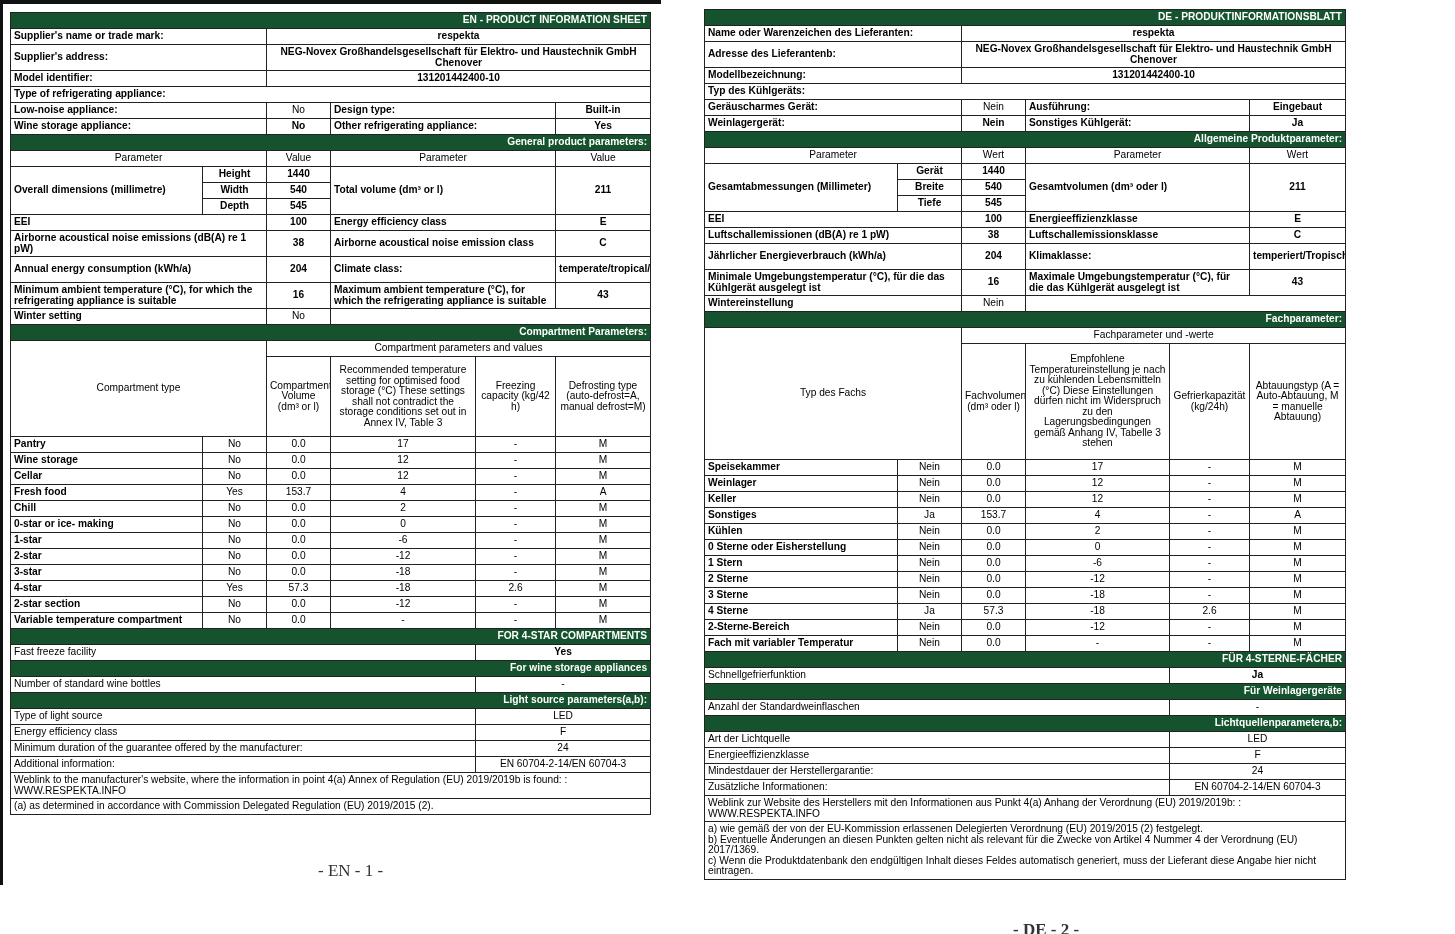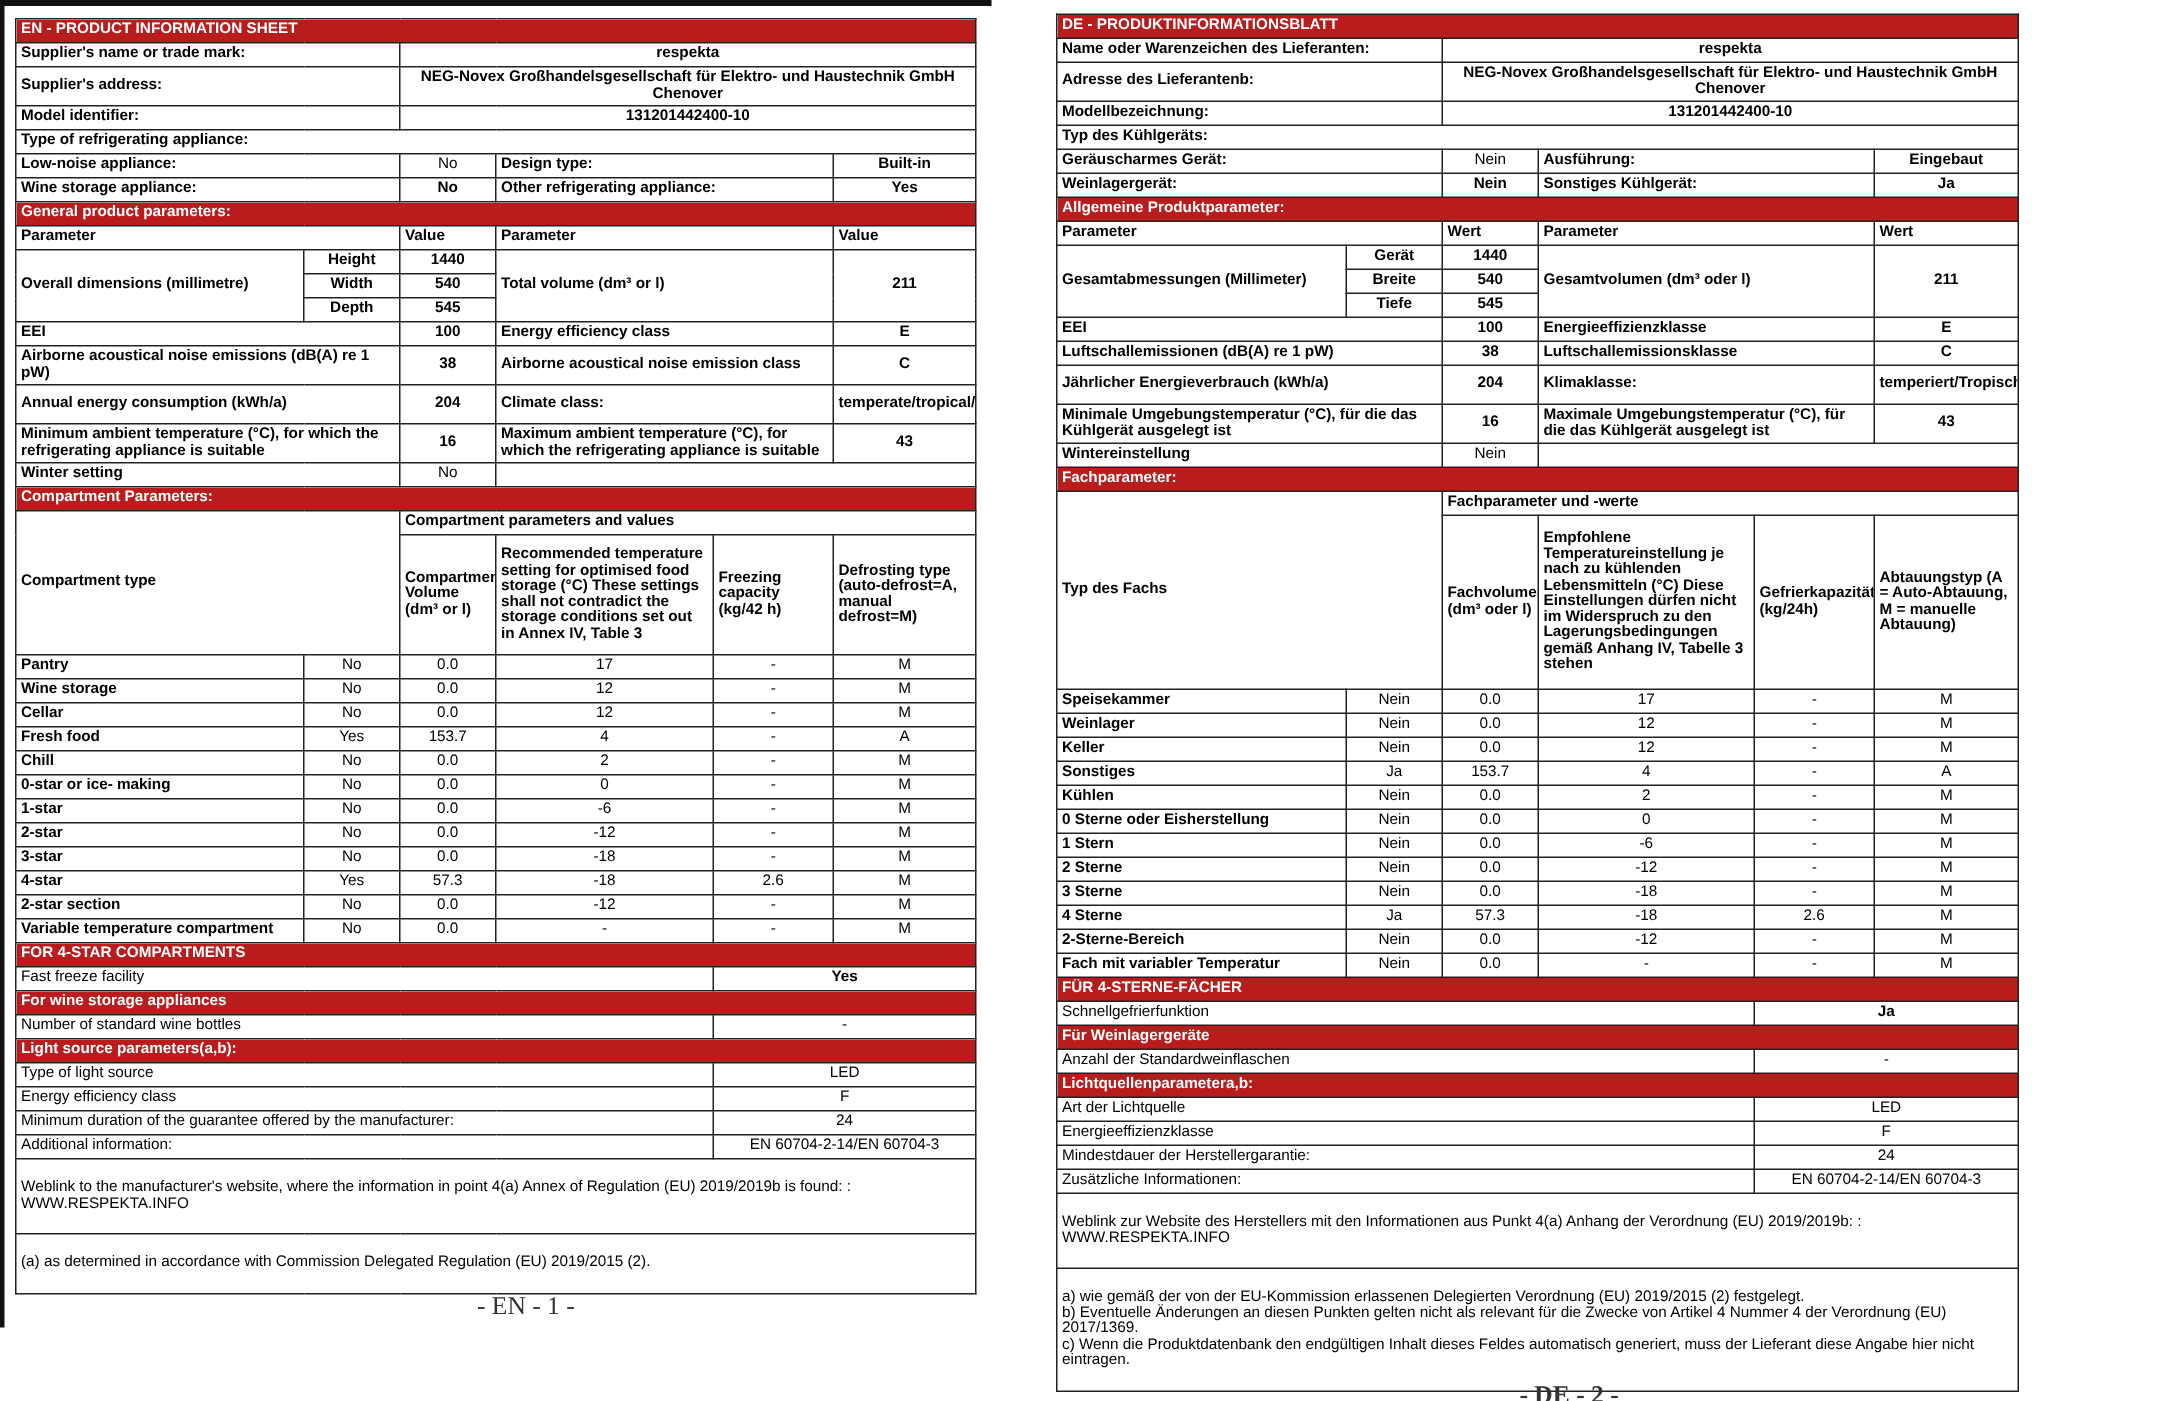--- a/index.html
+++ b/index.html
@@ -7,25 +7,25 @@
          font-family: "Liberation Sans", sans-serif; color: #000; }
   .frame-top { position: absolute; left: 0; top: 0; width: 661px; height: 4px; background: #111; }
   .frame-left { position: absolute; left: 0; top: 0; width: 3px; height: 885px; background: #111; }
   .sheet { position: absolute; }
   .sheet-en { left: 10px; top: 12px; width: 640px; }
   .sheet-de { left: 704px; top: 9px; width: 641px; }
   table.pis { border-collapse: collapse; width: 100%; table-layout: fixed; font-size: 10.2px; line-height: 10.5px; }
   table.pis td { border: 1px solid #222; padding: 0 3px; vertical-align: middle; overflow: hidden; }
   table.pis td.c { text-align: center; }
   table.pis td.b { font-weight: bold; }
-  table.pis tr.band td { background: #b91c1c; color: #fff; text-align: left; font-weight: bold; height: 15px; border-color: #222; }
+  table.pis tr.band td { background: #14532d; color: #fff; text-align: right; font-weight: bold; height: 15px; border-color: #222; }
   table.pis tr.r16 td { height: 15px; }
   table.pis tr.r26 td { height: 25px; }
-  .comp-hdr td { font-weight: bold; text-align: left; margin-left: 23px; }
-  .footnote { font-weight: normal; font-size: 10.2px; line-height: 10.5px; padding: 14px 3px !important; }
+  .comp-hdr td { font-weight: normal; text-align: center; margin-left: 23px; }
+  .footnote { font-weight: normal; font-size: 10.2px; line-height: 10.5px; padding: 2px 3px !important; }
   .page-num { position: absolute; font-family: "Liberation Serif", serif; font-size: 17px; color: #333; }
   .page-en { left: 318px; top: 861px; }
   .page-de { left: 1013px; top: 920px; font-weight: bold; }
 </style>
 </head>
 <body>
 
 <div class="frame-top"></div>
 <div class="frame-left"></div>
 

